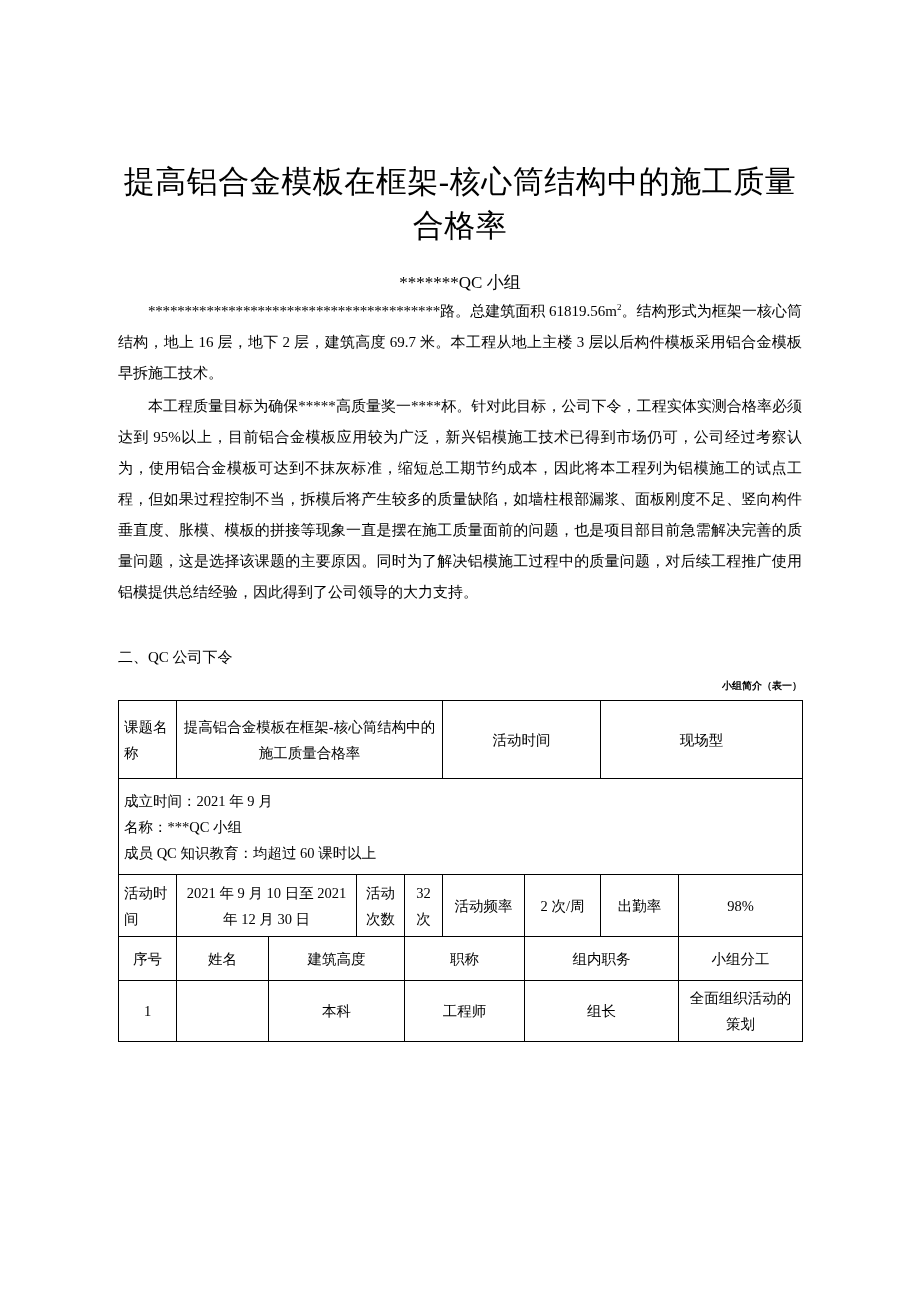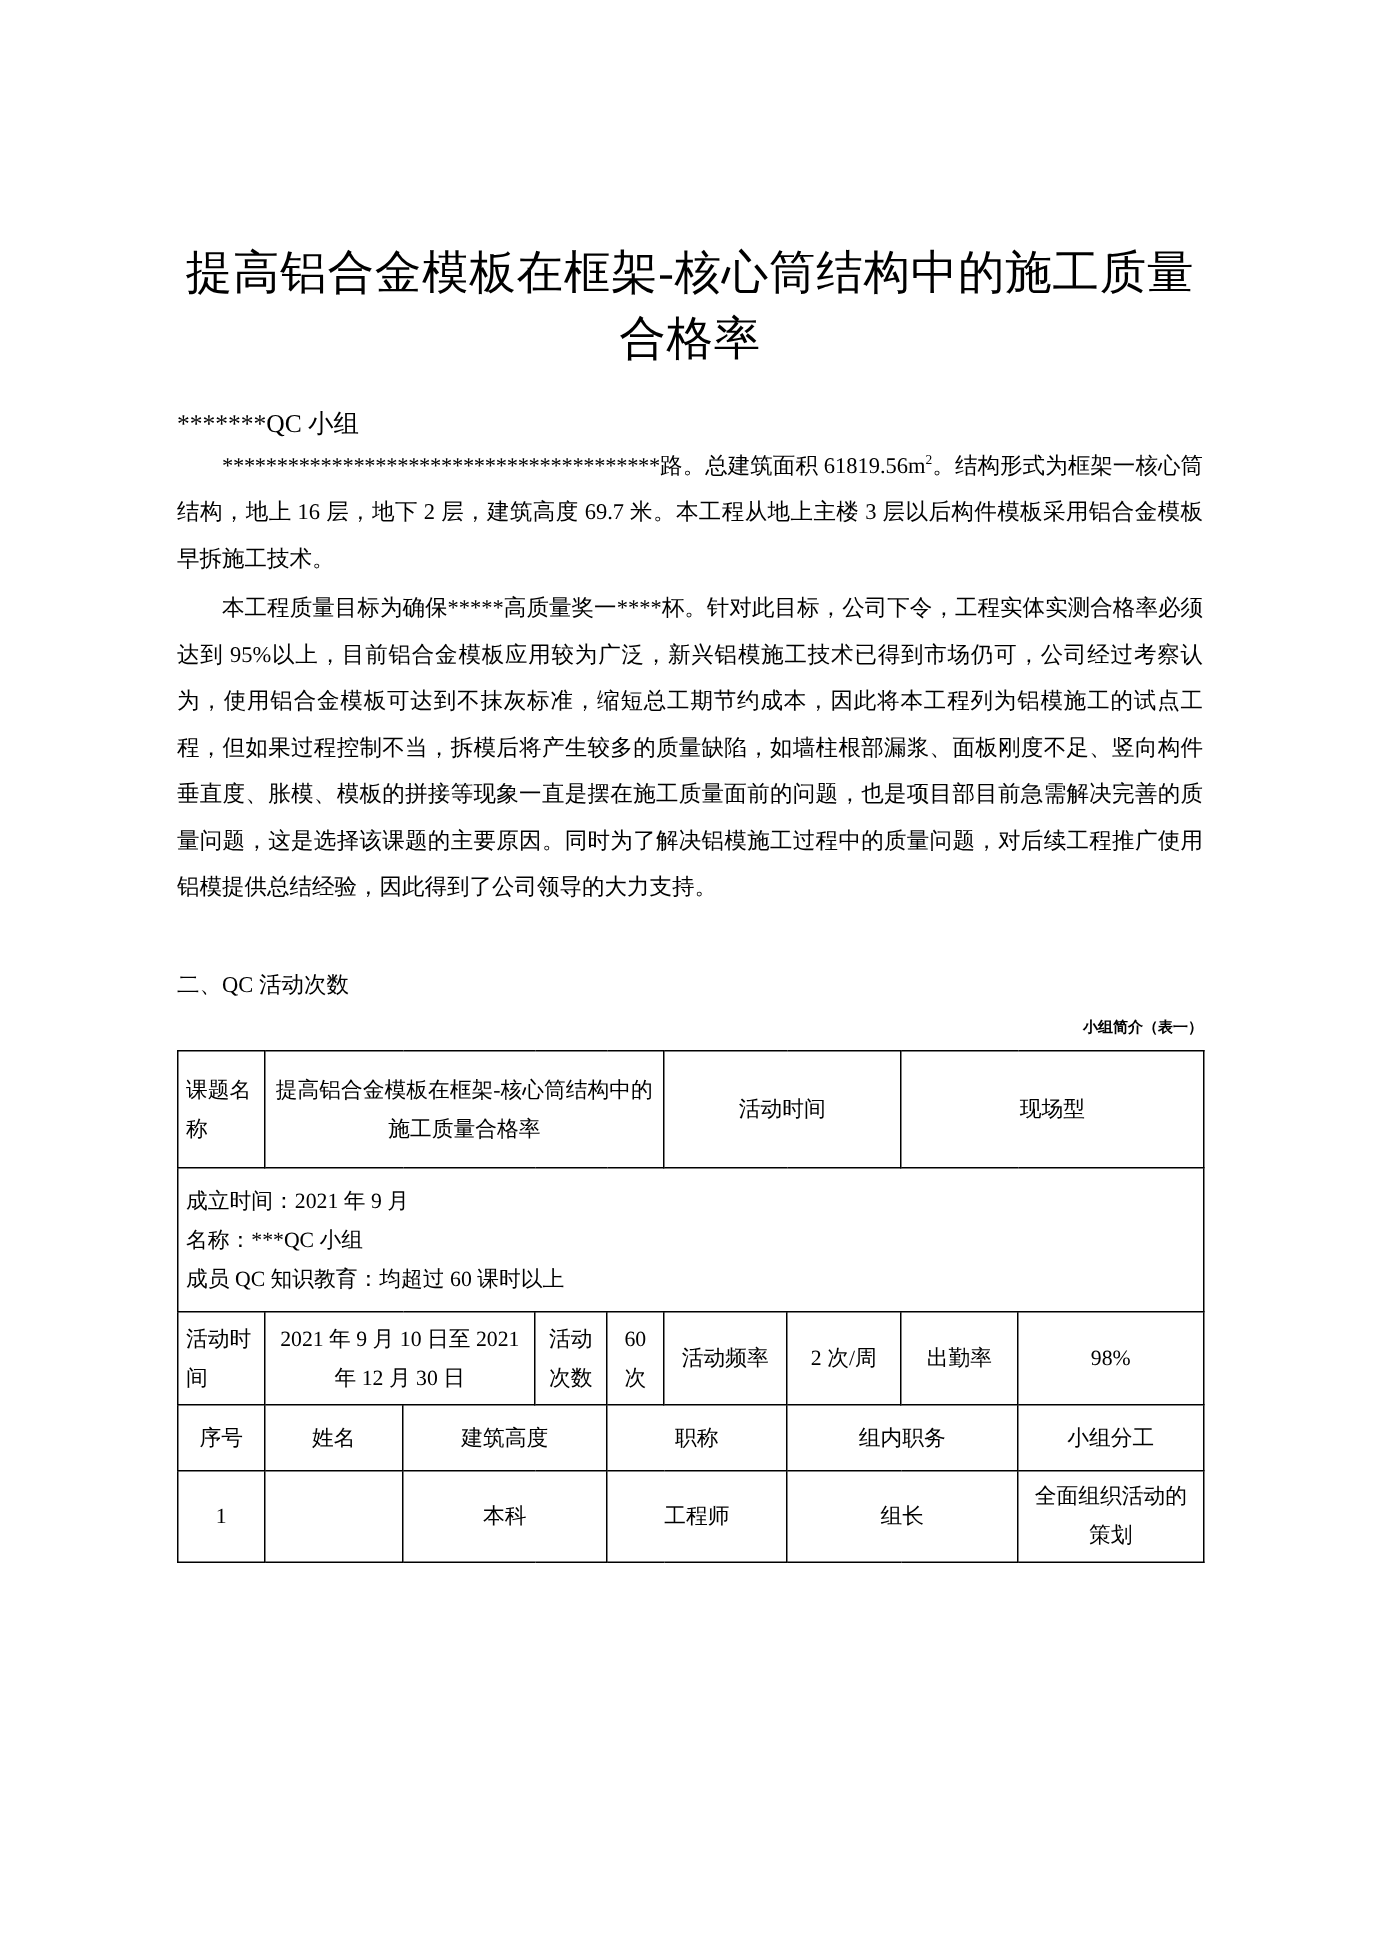--- a/index.html
+++ b/index.html
@@ -29,21 +29,21 @@
     padding-top: 160px;
     font-size: 31px;
     line-height: 44px;
     font-weight: normal;
     text-align: center;
     letter-spacing: 0.5px;
   }
   .byline {
     margin: 0;
     padding-top: 22px;
-    text-align: left;
+    text-align: center;
     font-size: 17px;
     line-height: 26px;
   }
 
   
   .section-heading {
     margin: 0;
     padding-top: 20px;
     font-size: 15px;
     line-height: 26px;
@@ -119,21 +119,21 @@
 
   <h1 class="doc-title">提高铝合金模板在框架-核心筒结构中的施工质量合格率</h1>
 
   <p class="byline">*******QC 小组</p>
 
 
   <p class="para"><span class="ast">****************************************</span><span>路。总建筑面积 61819.56m</span><sup class="sup">2</sup><span>。结构形式为框架一核心筒结构，地上 16 层，地下 2 层，建筑高度 69.7 米。本工程从地上主楼 3 层以后构件模板采用铝合金模板早拆施工技术。</span></p>
 
   <p class="para">本工程质量目标为确保*****高质量奖一****杯。针对此目标，公司下令，工程实体实测合格率必须达到 95%以上，目前铝合金模板应用较为广泛，新兴铝模施工技术已得到市场仍可，公司经过考察认为，使用铝合金模板可达到不抹灰标准，缩短总工期节约成本，因此将本工程列为铝模施工的试点工程，但如果过程控制不当，拆模后将产生较多的质量缺陷，如墙柱根部漏浆、面板刚度不足、竖向构件垂直度、胀模、模板的拼接等现象一直是摆在施工质量面前的问题，也是项目部目前急需解决完善的质量问题，这是选择该课题的主要原因。同时为了解决铝模施工过程中的质量问题，对后续工程推广使用铝模提供总结经验，因此得到了公司领导的大力支持。</p>
 
-  <h2 class="section-heading-2">二、QC 活动次数</h2>
+  <h2 class="section-heading-2">二、QC 公司下令</h2>
 
   <p class="table-caption">小组简介（表一）</p>
 
   <table class="info-table">
     <colgroup>
       <col style="width:58px">
       <col style="width:92px">
       <col style="width:88px">
       <col style="width:48px">
       <col style="width:38px">
@@ -156,21 +156,21 @@
           <span class="block-line">成立时间：2021 年 9 月</span>
           <span class="block-line">名称：***QC 小组</span>
           <span class="block-line">成员 QC 知识教育：均超过 60 课时以上</span>
         </td>
       </tr>
 
       <tr class="r3">
         <td class="l">活动时间</td>
         <td class="c" colspan="2">2021 年 9 月 10 日至 2021 年 12 月 30 日</td>
         <td class="c">活动次数</td>
-        <td class="c">60 次</td>
+        <td class="c">32 次</td>
         <td class="c">活动频率</td>
         <td class="c">2 次/周</td>
         <td class="c">出勤率</td>
         <td class="c">98%</td>
       </tr>
 
       <tr class="r4">
         <td class="c">序号</td>
         <td class="c">姓名</td>
         <td class="c" colspan="2">建筑高度</td>

